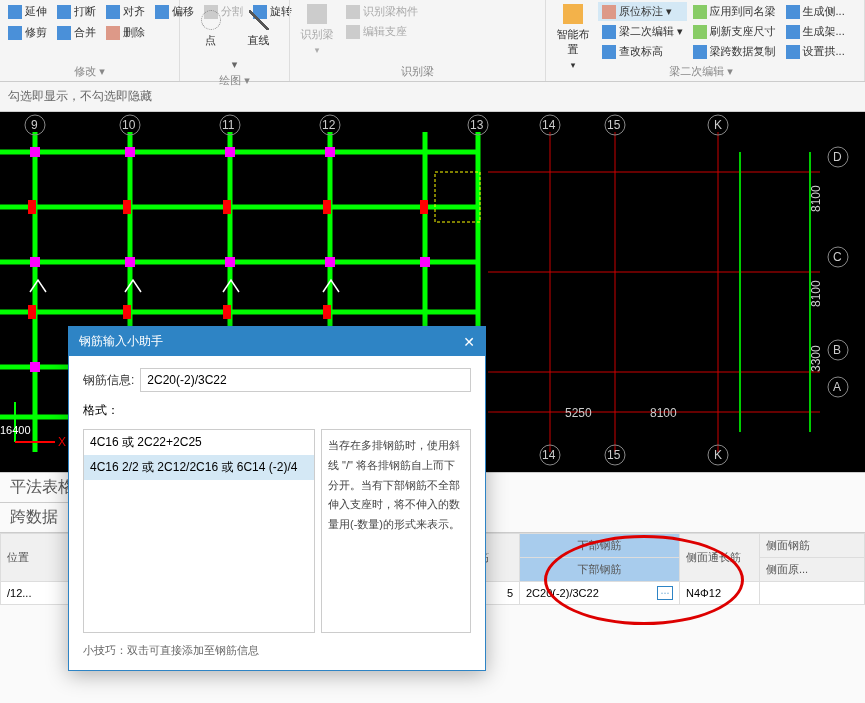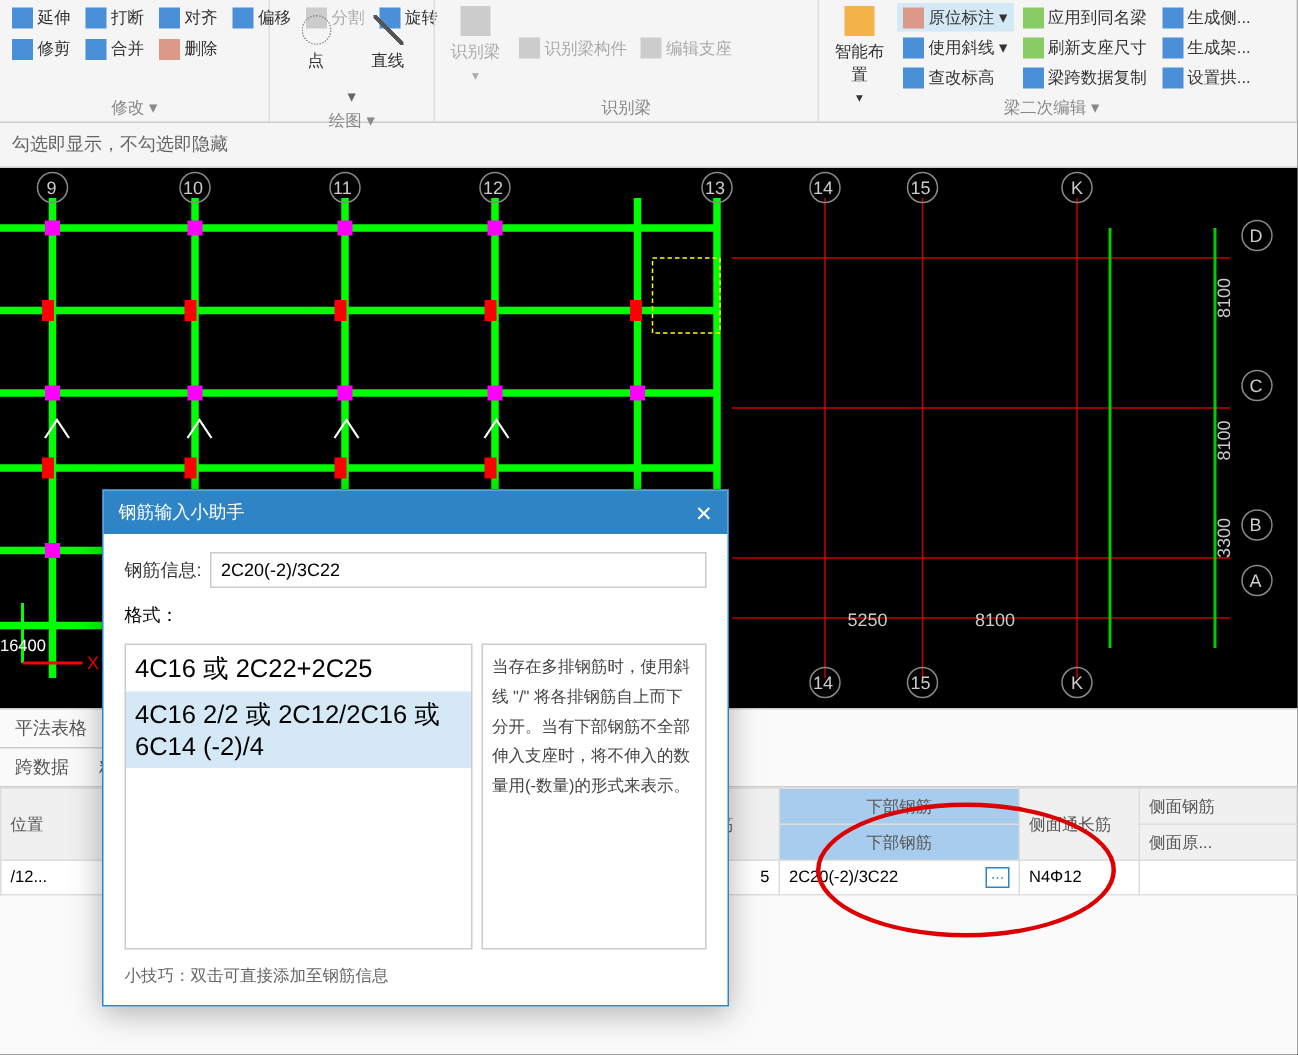--- a/index.html
+++ b/index.html
@@ -30,32 +30,32 @@
 
 .dialog { position: absolute; left: 68px; top: 326px; width: 418px; height: 345px; background: #fff; border: 1px solid #2e84c5; box-shadow: 0 4px 20px rgba(0,0,0,.3); z-index: 100; display: flex; flex-direction: column; }
 .dialog-title { background: #2e84c5; color: #fff; padding: 6px 10px; display: flex; justify-content: space-between; align-items: center; font-size: 12px; }
 .dialog-close { color: #fff; cursor: pointer; font-size: 14px; }
 .dialog-body { padding: 12px 14px; flex: 1; display: flex; flex-direction: column; gap: 10px; }
 .info-row { display: flex; align-items: center; gap: 6px; }
 .info-row label { font-size: 12px; color: #333; }
 .info-row input { flex: 1; border: 1px solid #ccc; padding: 4px 6px; font-size: 12px; }
 .format-row { display: flex; gap: 6px; flex: 1; }
 .format-list { flex: 1; border: 1px solid #ccc; overflow-y: auto; }
-.format-item { padding: 4px 6px; font-size: 17px; cursor: pointer; }
+.format-item { padding: 4px 6px; font-size: 12px; cursor: pointer; }
 .format-item.selected { background: #d4e8f5; }
 .format-desc { width: 150px; border: 1px solid #ccc; padding: 6px; font-size: 11px; color: #444; line-height: 1.8; }
 .tip-row { font-size: 11px; color: #666; }
 .dialog-footer { display: flex; justify-content: flex-end; gap: 10px; padding-top: 2px; }
 .btn { padding: 6px 24px; border: 1px solid #ccc; background: #fff; cursor: pointer; font-size: 12px; }
 .btn.primary { background: #2e84c5; color: #fff; border-color: #2e84c5; }
 
 
 .table-area { position: absolute; left: 0; top: 472px; right: 0; bottom: 0; background: #fafafa; border-top: 1px solid #ccc; }
 .table-tabs { display: flex; border-bottom: 1px solid #ccc; }
-.table-tab { padding: 4px 10px; font-size: 12px; color: #555; }
+.table-tab { padding: 4px 10px; font-size: 16px; color: #555; }
 .table-grid { width: 100%; border-collapse: collapse; font-size: 11px; }
 .table-grid th, .table-grid td { border: 1px solid #ddd; padding: 4px 6px; text-align: left; background: #fff; }
 .table-grid th { background: #f0f0f0; font-weight: normal; color: #555; }
 .table-grid th.hi { background: #a8cced; text-align: center; }
 .cell-with-btn { display: flex; justify-content: space-between; align-items: center; }
 .cell-btn { width: 16px; height: 14px; border: 1px solid #2e84c5; color: #2e84c5; text-align: center; font-size: 9px; line-height: 12px; cursor: pointer; }
 
 
 .red-ellipse { position: absolute; border: 3px solid #d00; border-radius: 50%; pointer-events: none; z-index: 50; }
 </style>
@@ -126,21 +126,21 @@
     <div class="ribbon-group-label">绘图 ▾</div>
   </div>
 
   <div class="ribbon-group" style="width:256px">
     <div class="ribbon-btns" style="height:60px">
       <div class="ribbon-btn vert disabled" style="width:46px">
           <span class="ricon-lg" style="background:#ccc"></span>
           <span>识别梁</span>
           <span style="font-size:9px">▾</span>
         </div>
-      <div style="display:flex;flex-direction:row;gap:1px">
+      <div style="display:flex;flex-direction:column;gap:1px">
         <div class="ribbon-btn disabled">
             <span class="ricon" style="background:#ccc"></span>
             <span>识别梁构件</span>
           </div>
         <div class="ribbon-btn disabled">
             <span class="ricon" style="background:#ccc"></span>
             <span>编辑支座</span>
           </div>
       </div>
     </div>
@@ -149,21 +149,21 @@
 
   <div class="ribbon-group" style="flex:1">
     <div class="ribbon-btns" style="height:60px">
       <div class="ribbon-btn vert" style="width:46px">
           <span class="ricon-lg" style="background:#f3b24a"></span>
           <span>智能布置</span>
           <span style="font-size:9px">▾</span>
         </div>
       <div style="display:flex;flex-direction:column;gap:1px">
         <div class="ribbon-btn highlight"><span class="ricon" style="background:#d98"></span><span>原位标注</span> ▾</div>
-        <div class="ribbon-btn"><span class="ricon" style="background:#4a90d9"></span><span>使用斜线</span> ▾</div>
+        <div class="ribbon-btn"><span class="ricon" style="background:#4a90d9"></span><span>梁二次编辑</span> ▾</div>
         <div class="ribbon-btn">
             <span class="ricon" style="background:#4a90d9"></span>
             <span>查改标高</span>
           </div>
       </div>
       <div style="display:flex;flex-direction:column;gap:1px">
         <div class="ribbon-btn">
             <span class="ricon" style="background:#8c6"></span>
             <span>应用到同名梁</span>
           </div>

